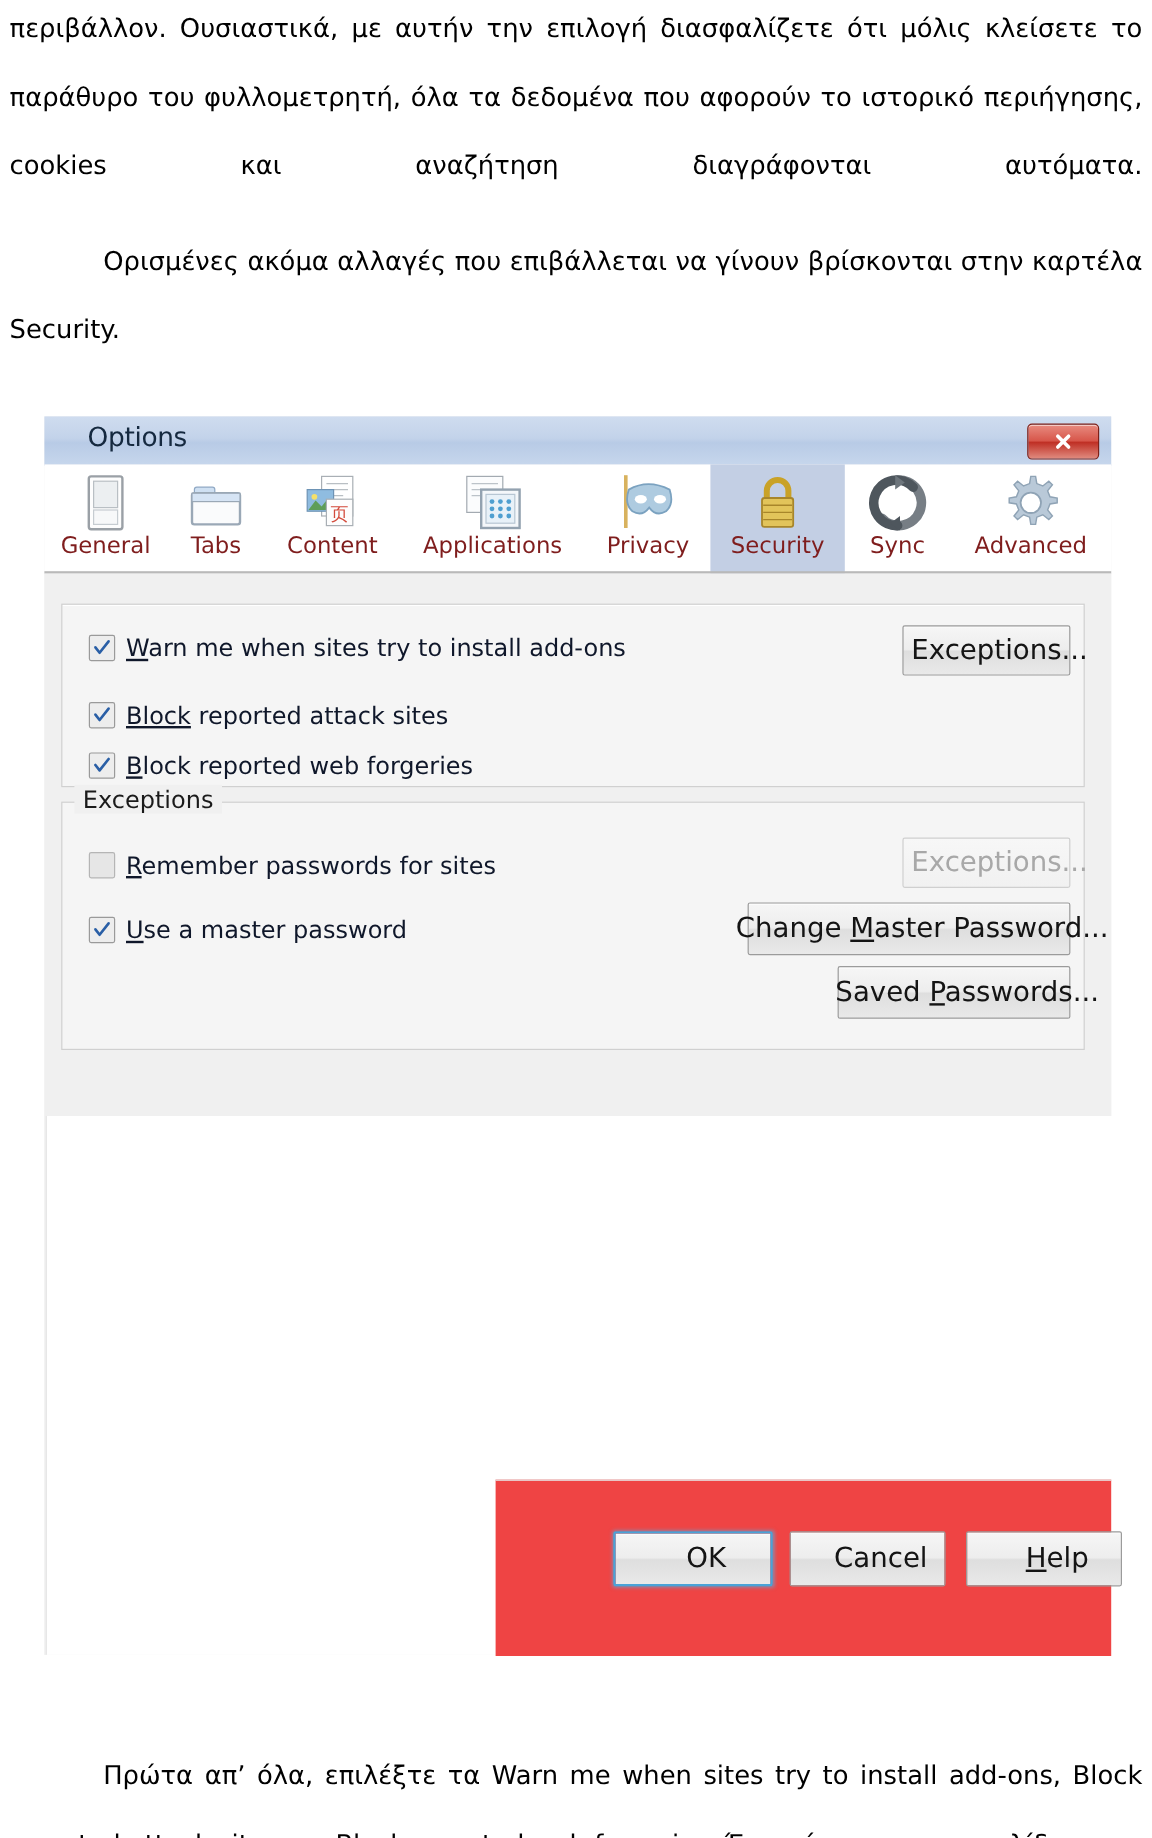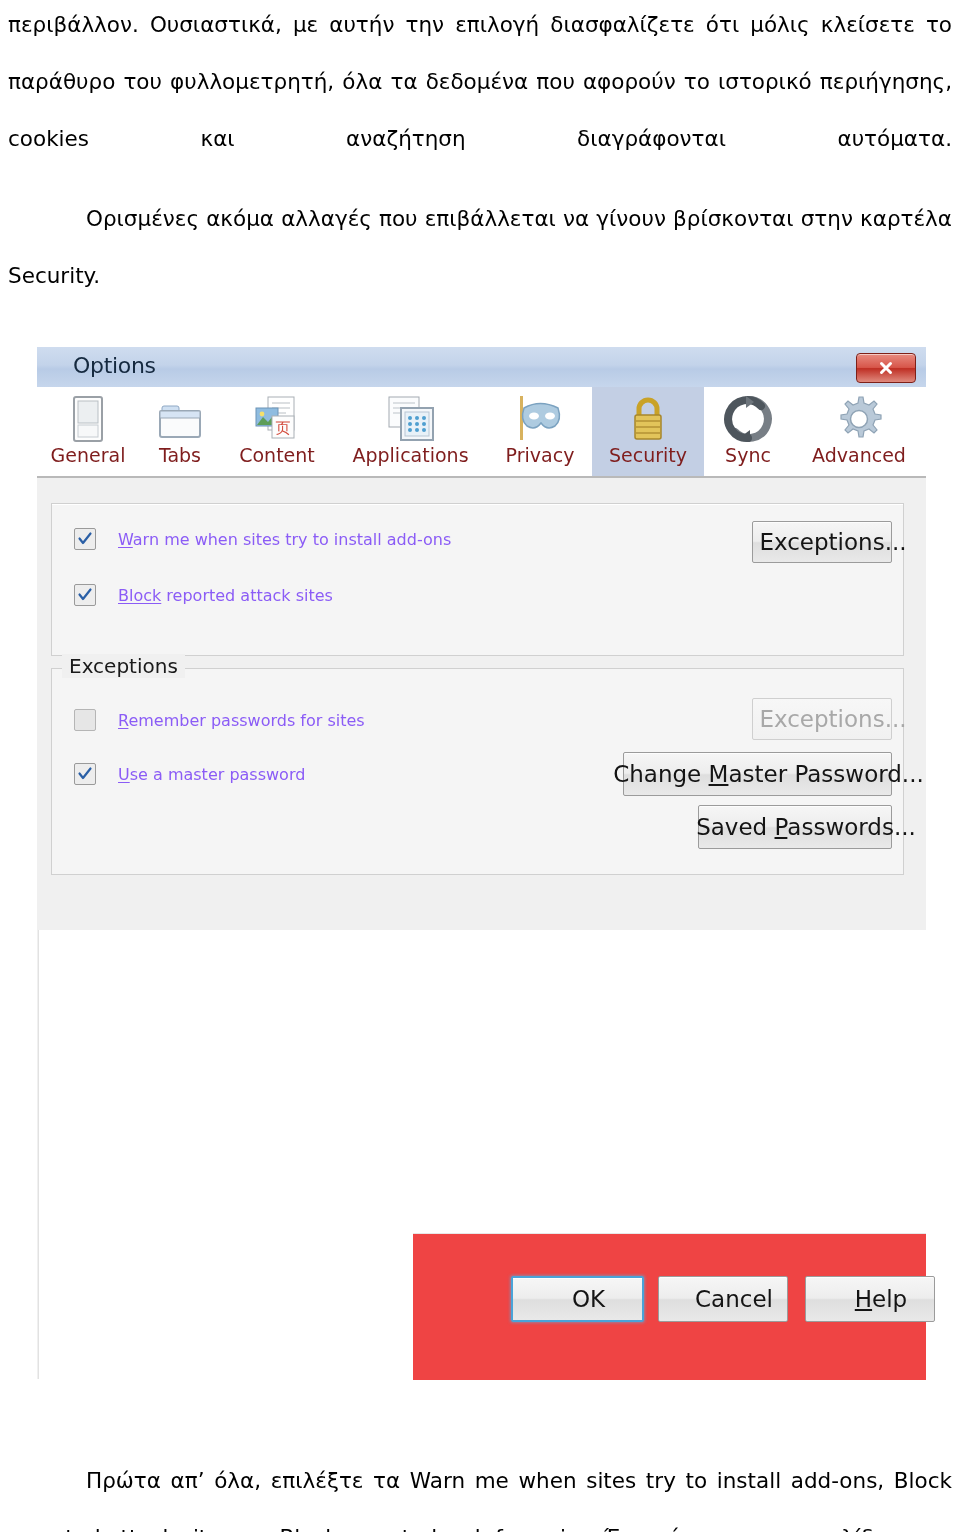--- a/index.html
+++ b/index.html
@@ -111,23 +111,23 @@
   .cbox{
     width:22px;height:22px;box-sizing:border-box;
     background:#ededed;border:1px solid #9a9a9a;
     border-radius:2px;
     display:flex;align-items:center;justify-content:center;
     flex:0 0 auto;
   }
   .cbox.unchecked{background:#e6e6e6;border-color:#b5b5b5;}
   .cbox svg{display:block;}
   .cb-label{
-    margin-left:22px;
-    font-family:"DejaVu Sans", sans-serif;
-    font-size:16px;color:#8b5cf6;white-space:nowrap;
+    margin-left:9px;
+    font-family:"DejaVu Sans", sans-serif;
+    font-size:20px;color:#0f172a;white-space:nowrap;
   }
   .cb-label u{text-decoration:underline;text-underline-offset:2px;}
 
   
   .btn{
     position:absolute;
     box-sizing:border-box;
     background:linear-gradient(to bottom,#f6f6f6 0%,#ededed 48%,#dedede 52%,#e9e9e9 100%);
     border:1px solid #9b9b9b;
     border-radius:2px;
@@ -316,20 +316,28 @@
 
       <div class="cb-row" style="left:22px;top:80px;">
         <span class="cbox">
           <svg width="16" height="16" viewBox="0 0 16 16">
             <path d="M2.5 7.5 L6 12 L13.5 2.5" fill="none" stroke="#2a5fa6" stroke-width="2.2" stroke-linecap="round" stroke-linejoin="round"></path>
           </svg>
         </span>
         <span class="cb-label"><u>Block</u><span> reported attack sites</span></span>
       </div>
 
+      <div class="cb-row" style="left:22px;top:122px;">
+        <span class="cbox">
+          <svg width="16" height="16" viewBox="0 0 16 16">
+            <path d="M2.5 7.5 L6 12 L13.5 2.5" fill="none" stroke="#2a5fa6" stroke-width="2.2" stroke-linecap="round" stroke-linejoin="round"></path>
+          </svg>
+        </span>
+        <span class="cb-label"><u>B</u><span>lock reported web forgeries</span></span>
+      </div>
 
       <div class="btn" style="left:700px;top:17px;width:140px;height:42px;">
         <span>Exceptions...</span>
       </div>
     </div>
 
     <div id="group-passwords">
       <span class="group-title">Exceptions</span>
 
       <div class="cb-row" style="left:22px;top:40px;">

